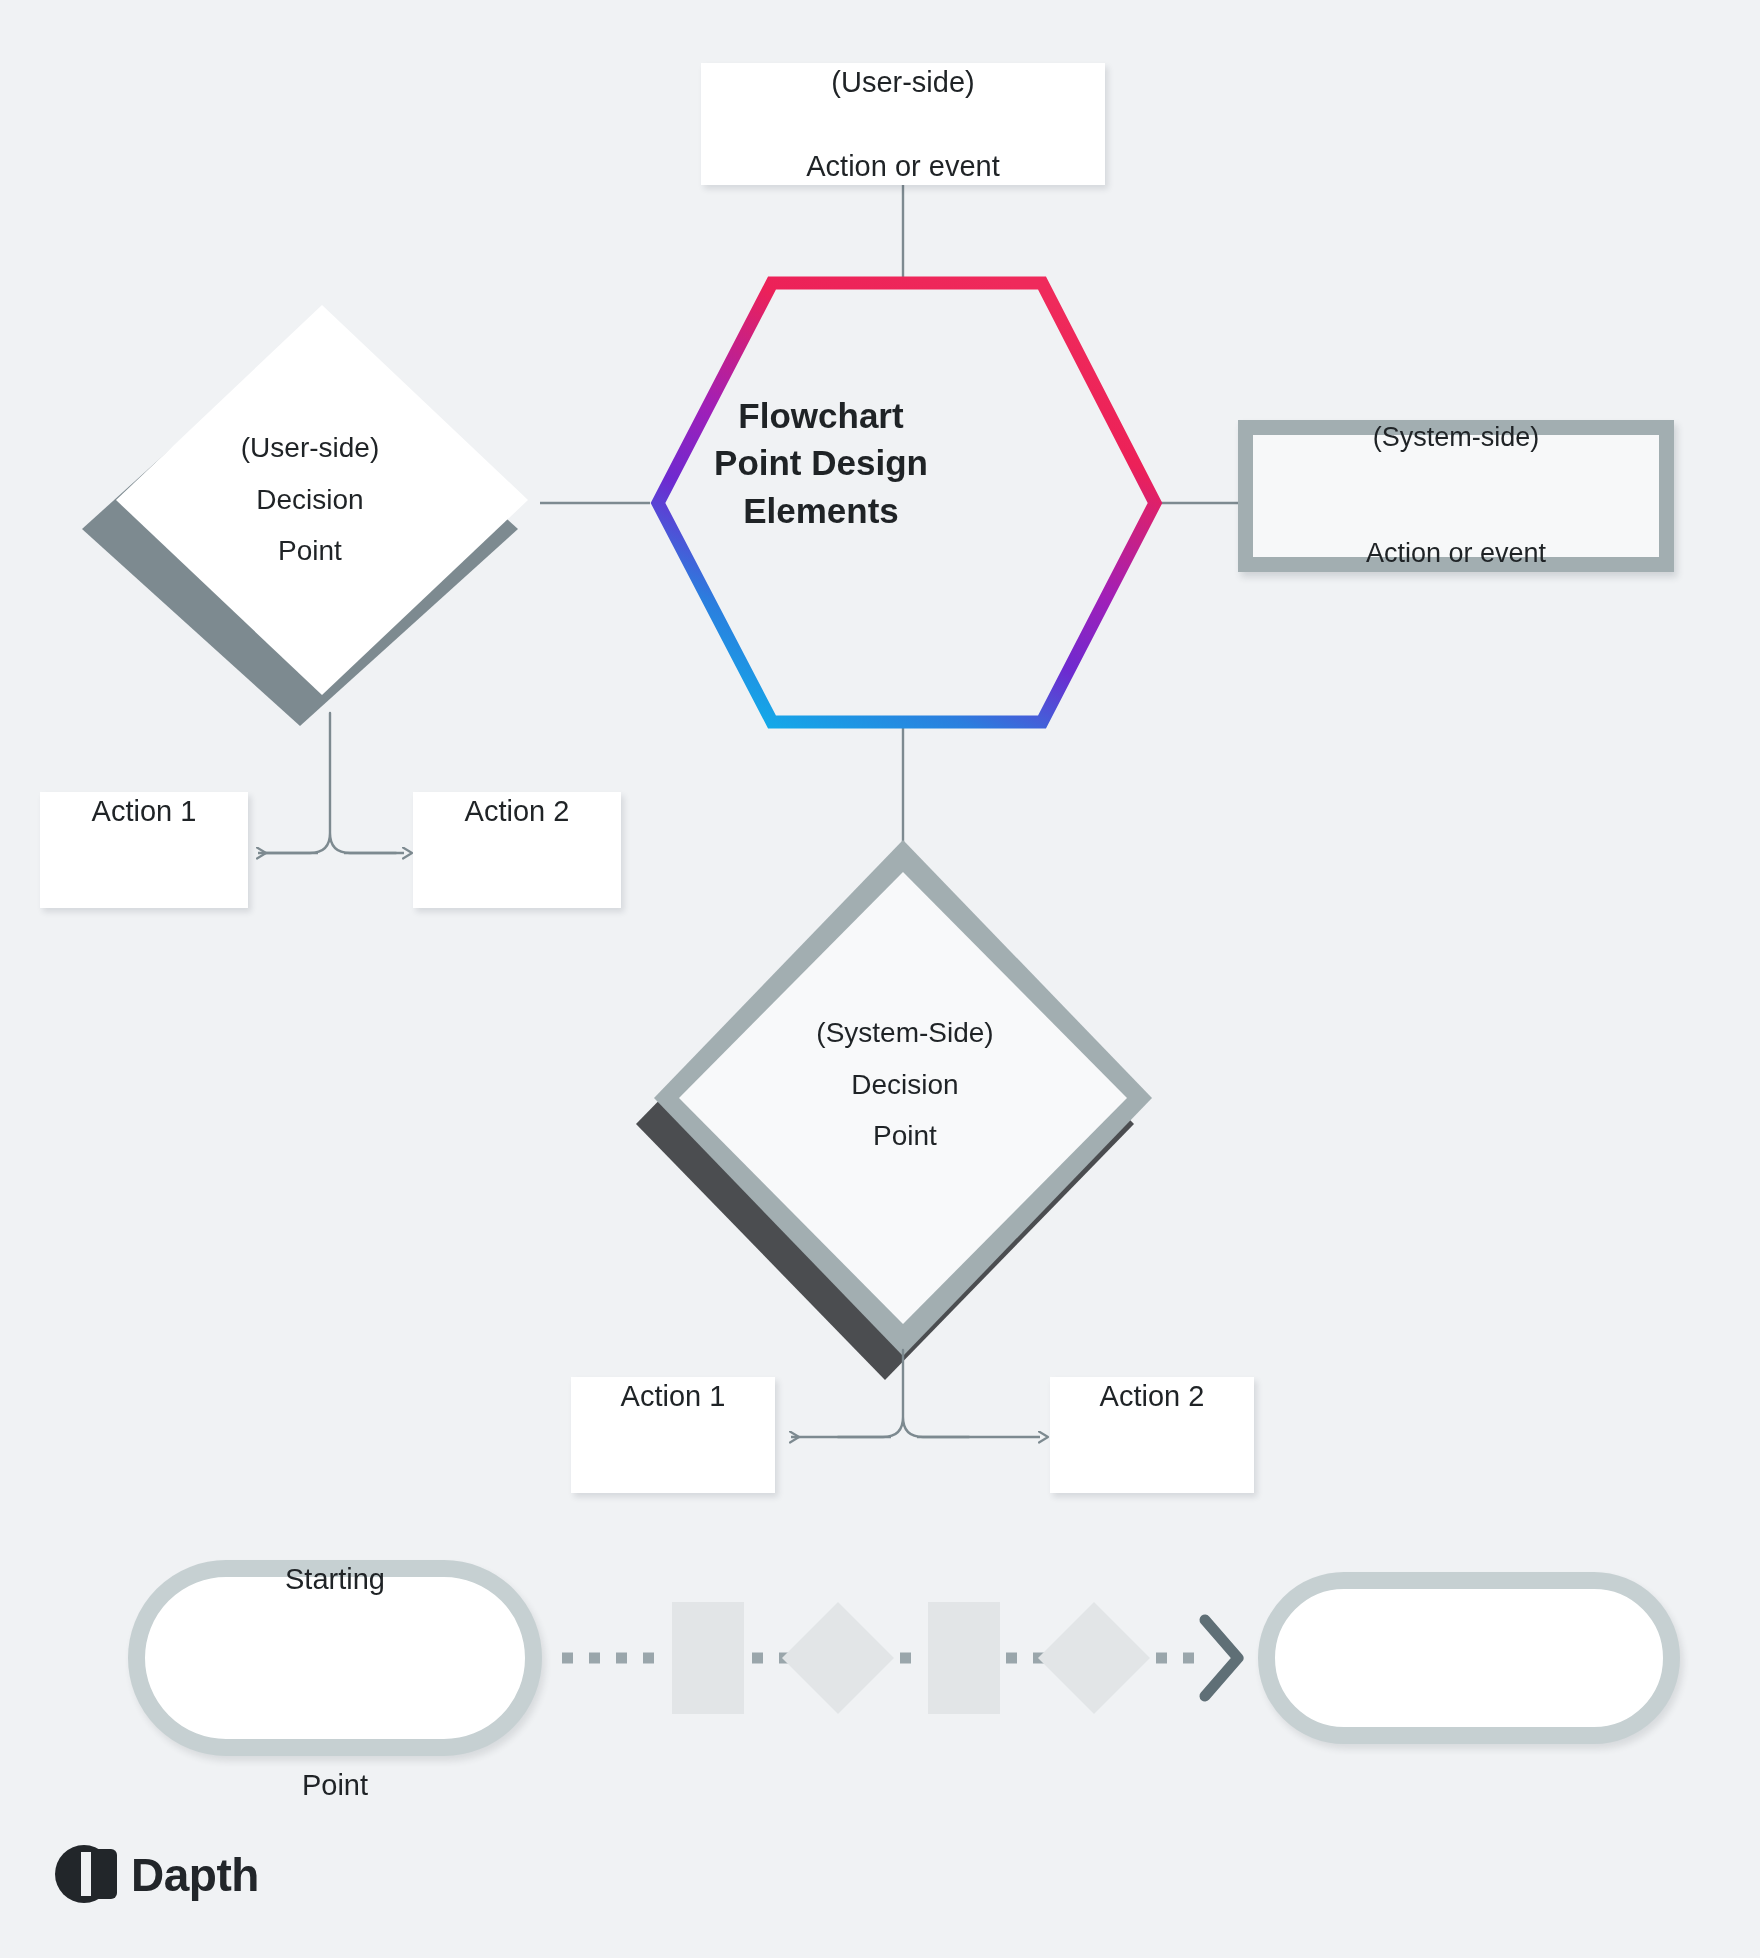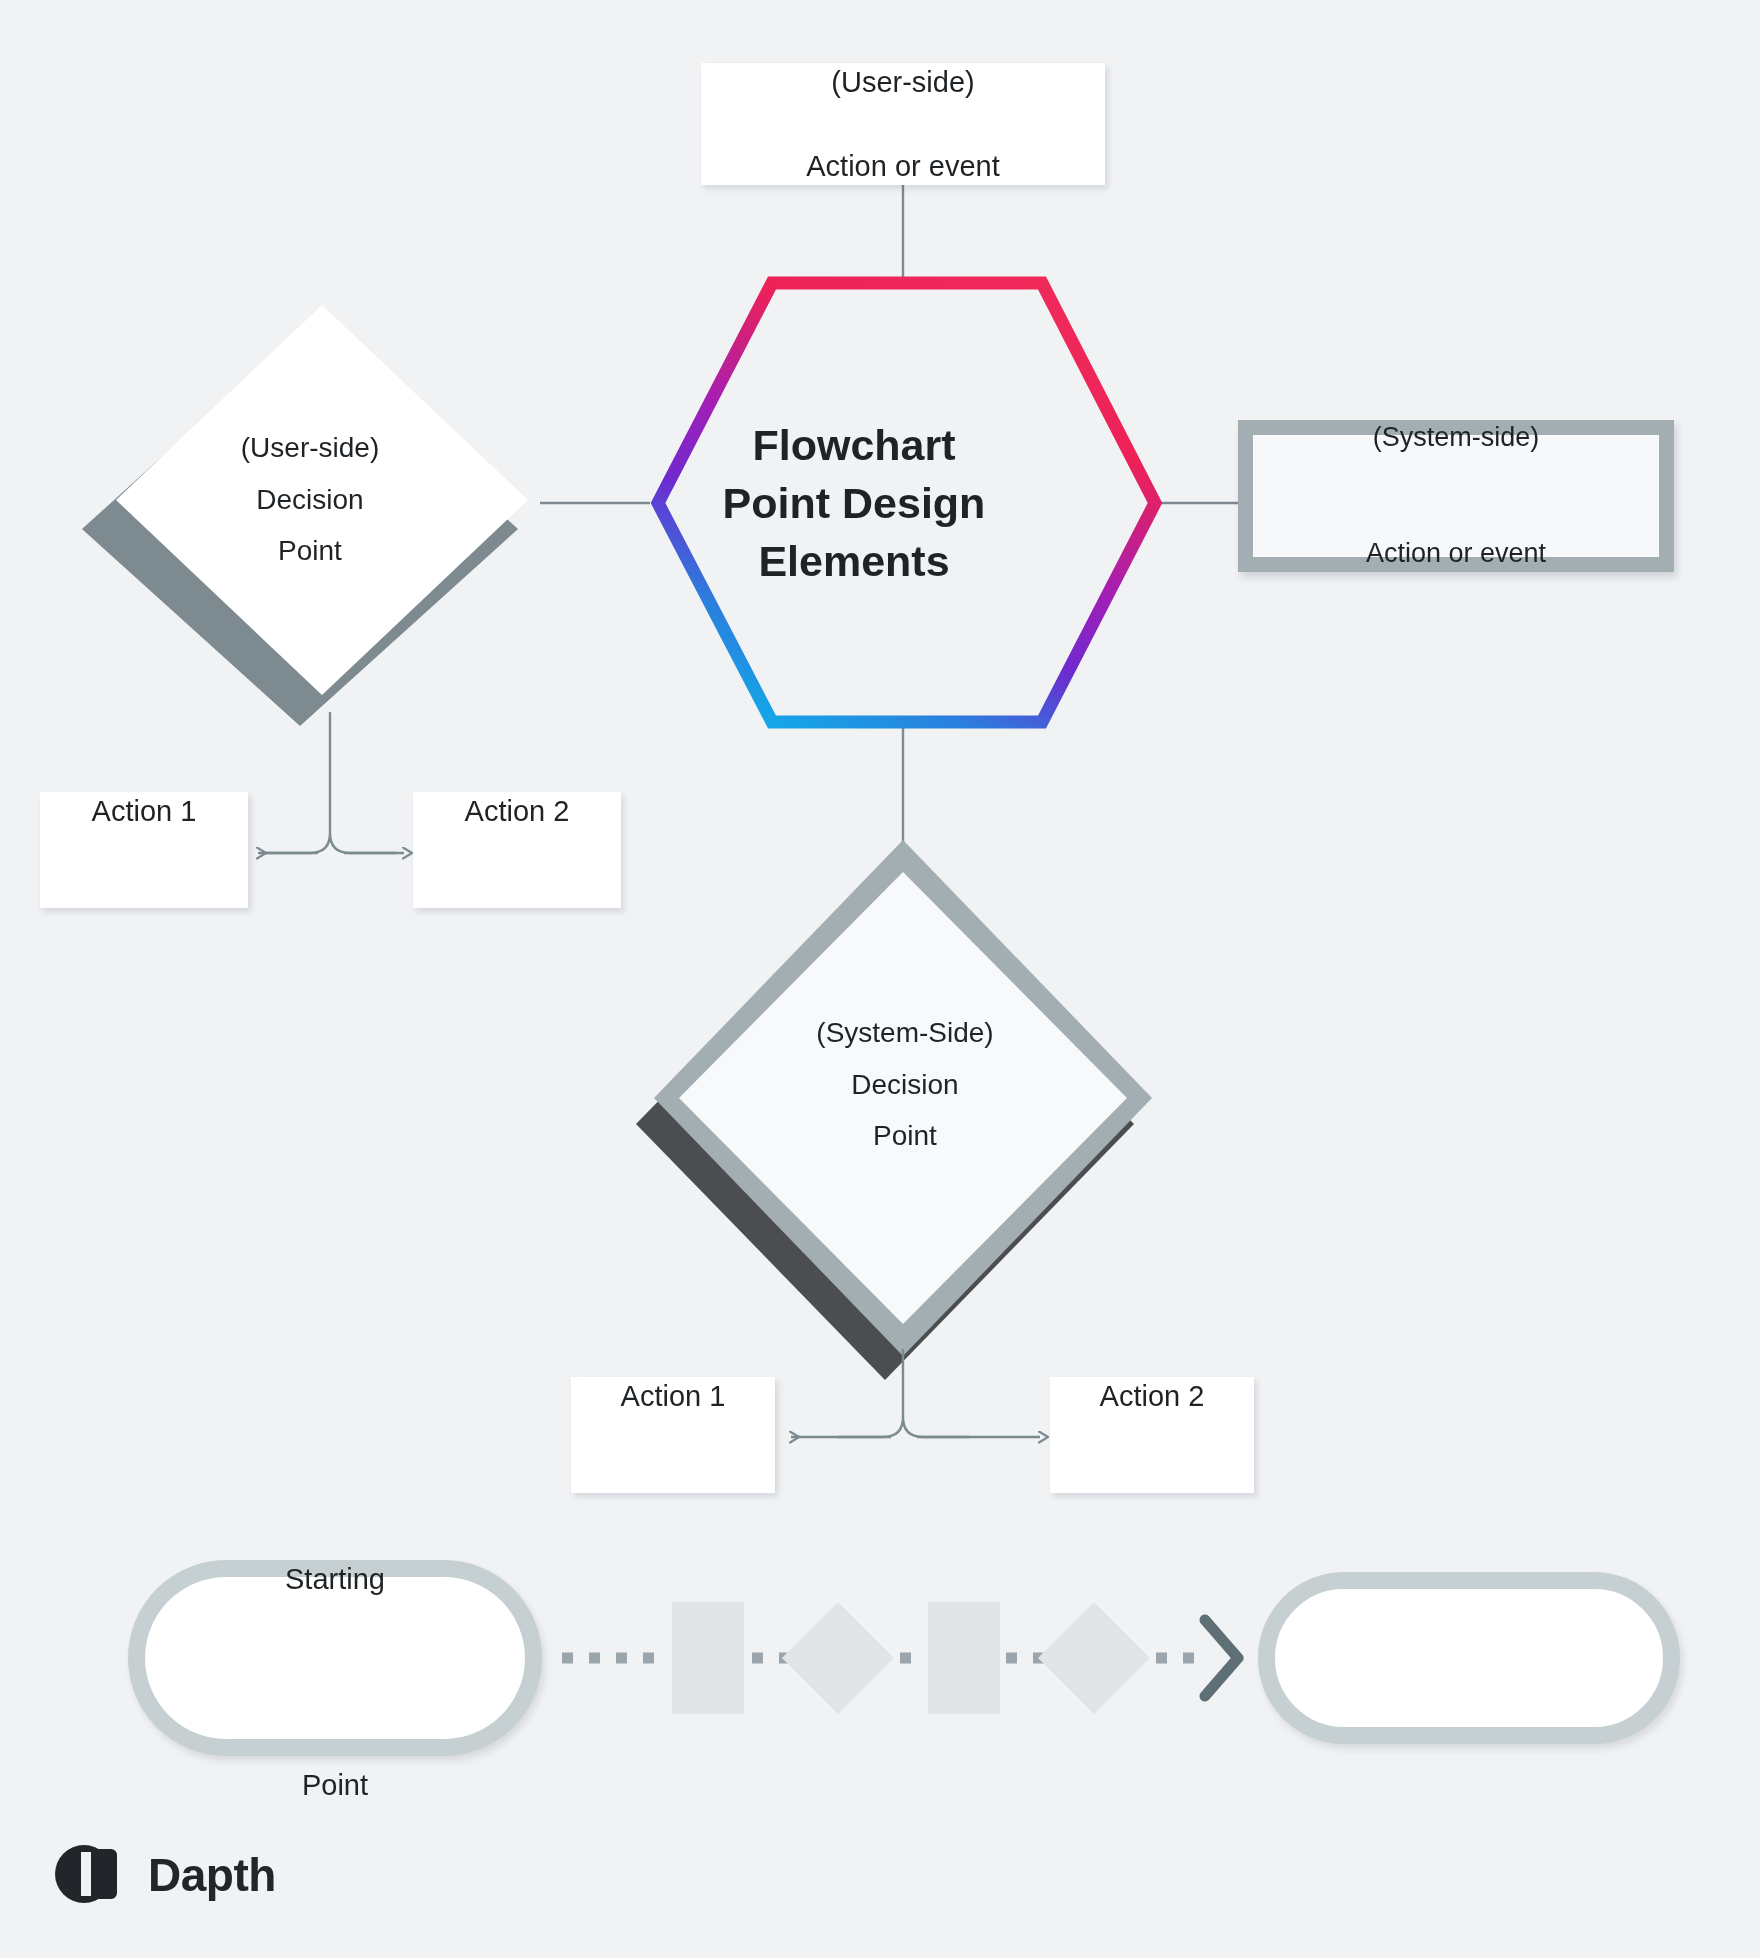--- a/index.html
+++ b/index.html
@@ -68,25 +68,24 @@
     left: 15px; top: 15px; right: 15px; bottom: 15px;
     background: #f7f8f9;
   }
   #system-action-label {
     left: 1238px; top: 420px; width: 436px; height: 152px;
     font-size: 27px;
   }
 
   
   #hex-label {
-    left: 646px; top: 392px; width: 416px; height: 140px;
-    font-size: 43px;
+    left: 613px; top: 392px; width: 416px; height: 140px;
+    font-size: 35px;
     font-weight: 700;
     line-height: 1.35;
-    margin-top: 24px;
   }
 
   
   #user-diamond-label {
     left: 150px; top: 430px; width: 320px; height: 140px;
     font-size: 28px;
   }
 
   
   #system-diamond-label {
@@ -119,21 +118,21 @@
   #start-label { left: 128px; top: 1560px; width: 414px; height: 244px; font-size: 29px; }
   #end-term { left: 1258px; top: 1572px; width: 422px; height: 172px; }
   #end-label { left: 1258px; top: 1572px; width: 422px; height: 172px; font-size: 29px; }
 
   
   #logo {
     position: absolute;
     left: 55px; top: 1845px;
     display: flex;
     align-items: center;
-    gap: 31px;
+    gap: 14px;
   }
   #logo-mark { position: relative; width: 62px; height: 60px; }
   #logo-mark .lm-circle {
     position: absolute; left: 0; top: 0;
     width: 58px; height: 58px; border-radius: 50%;
     background: #22262a;
   }
   #logo-mark .lm-square {
     position: absolute; left: 28px; top: 4px;
     width: 34px; height: 50px; border-radius: 6px;

